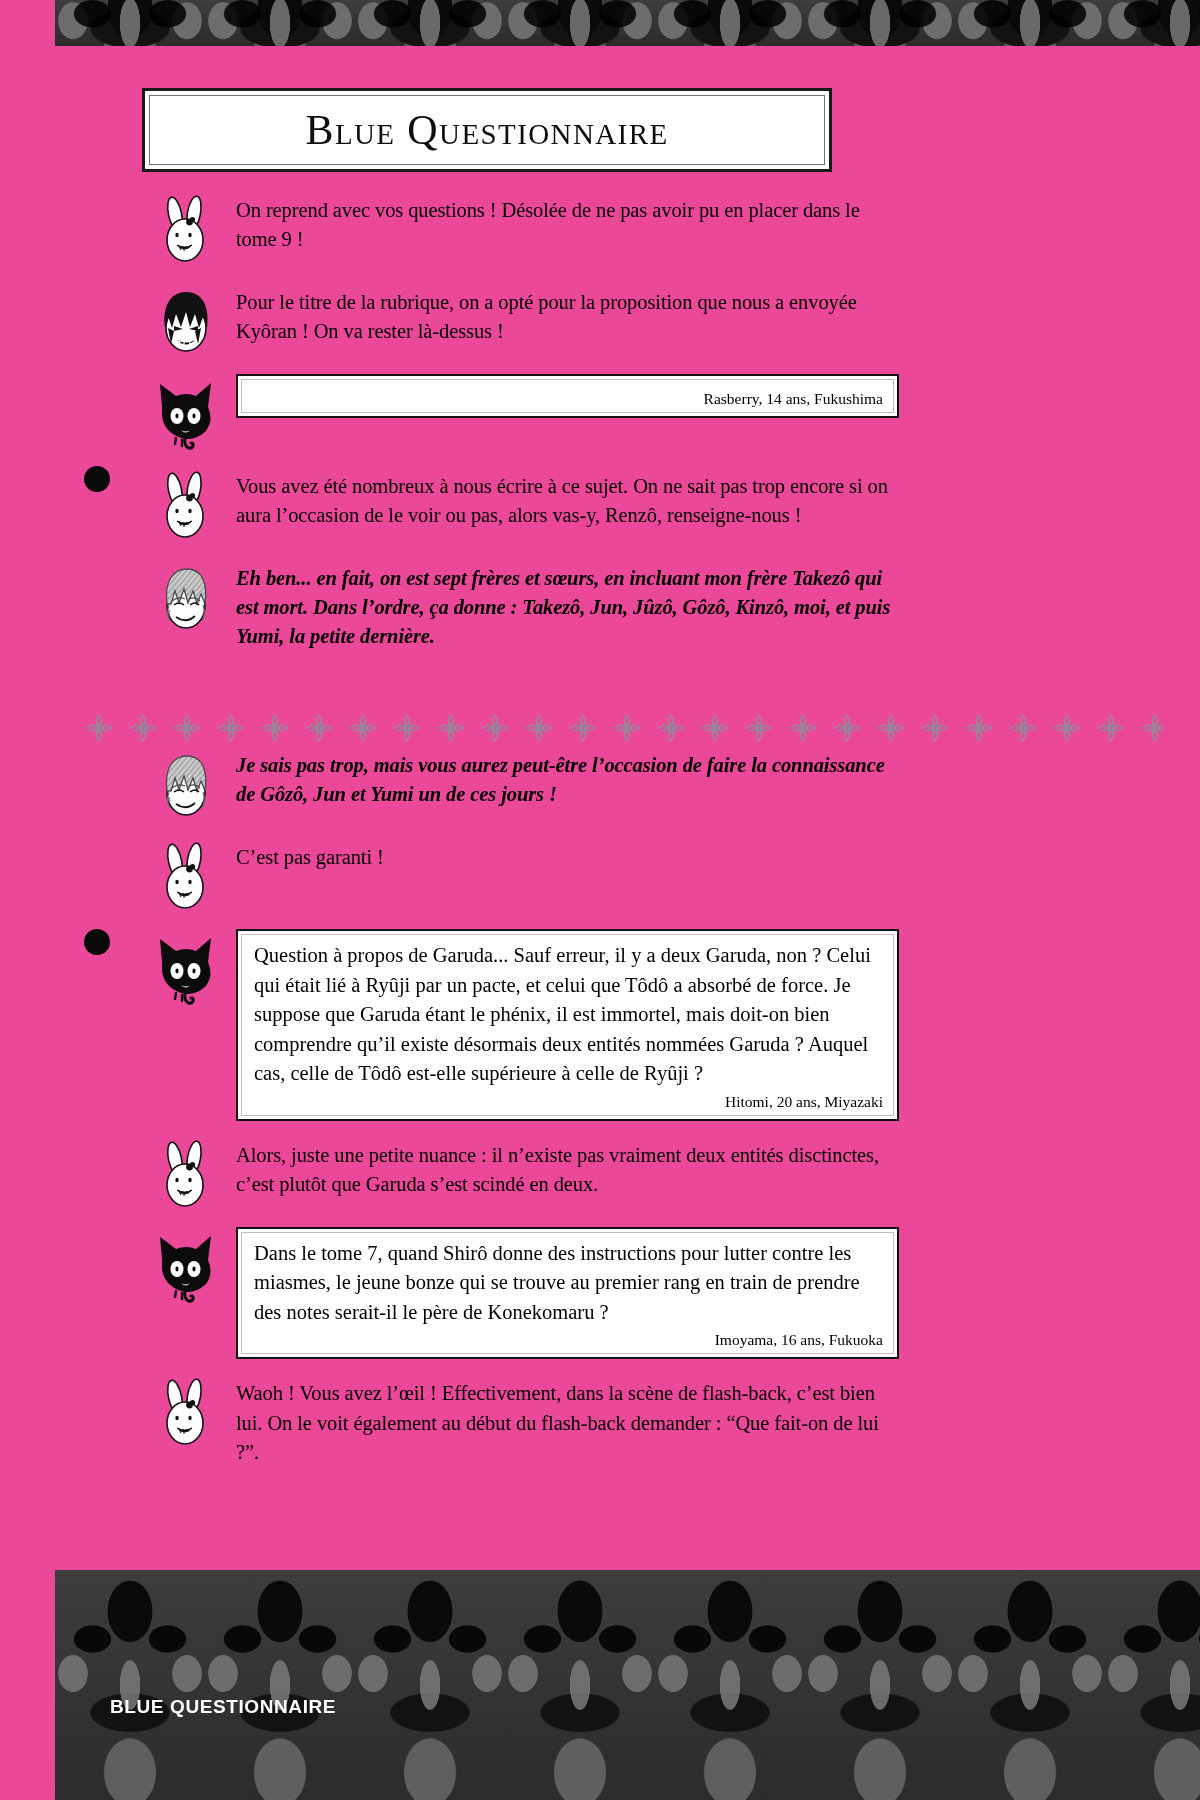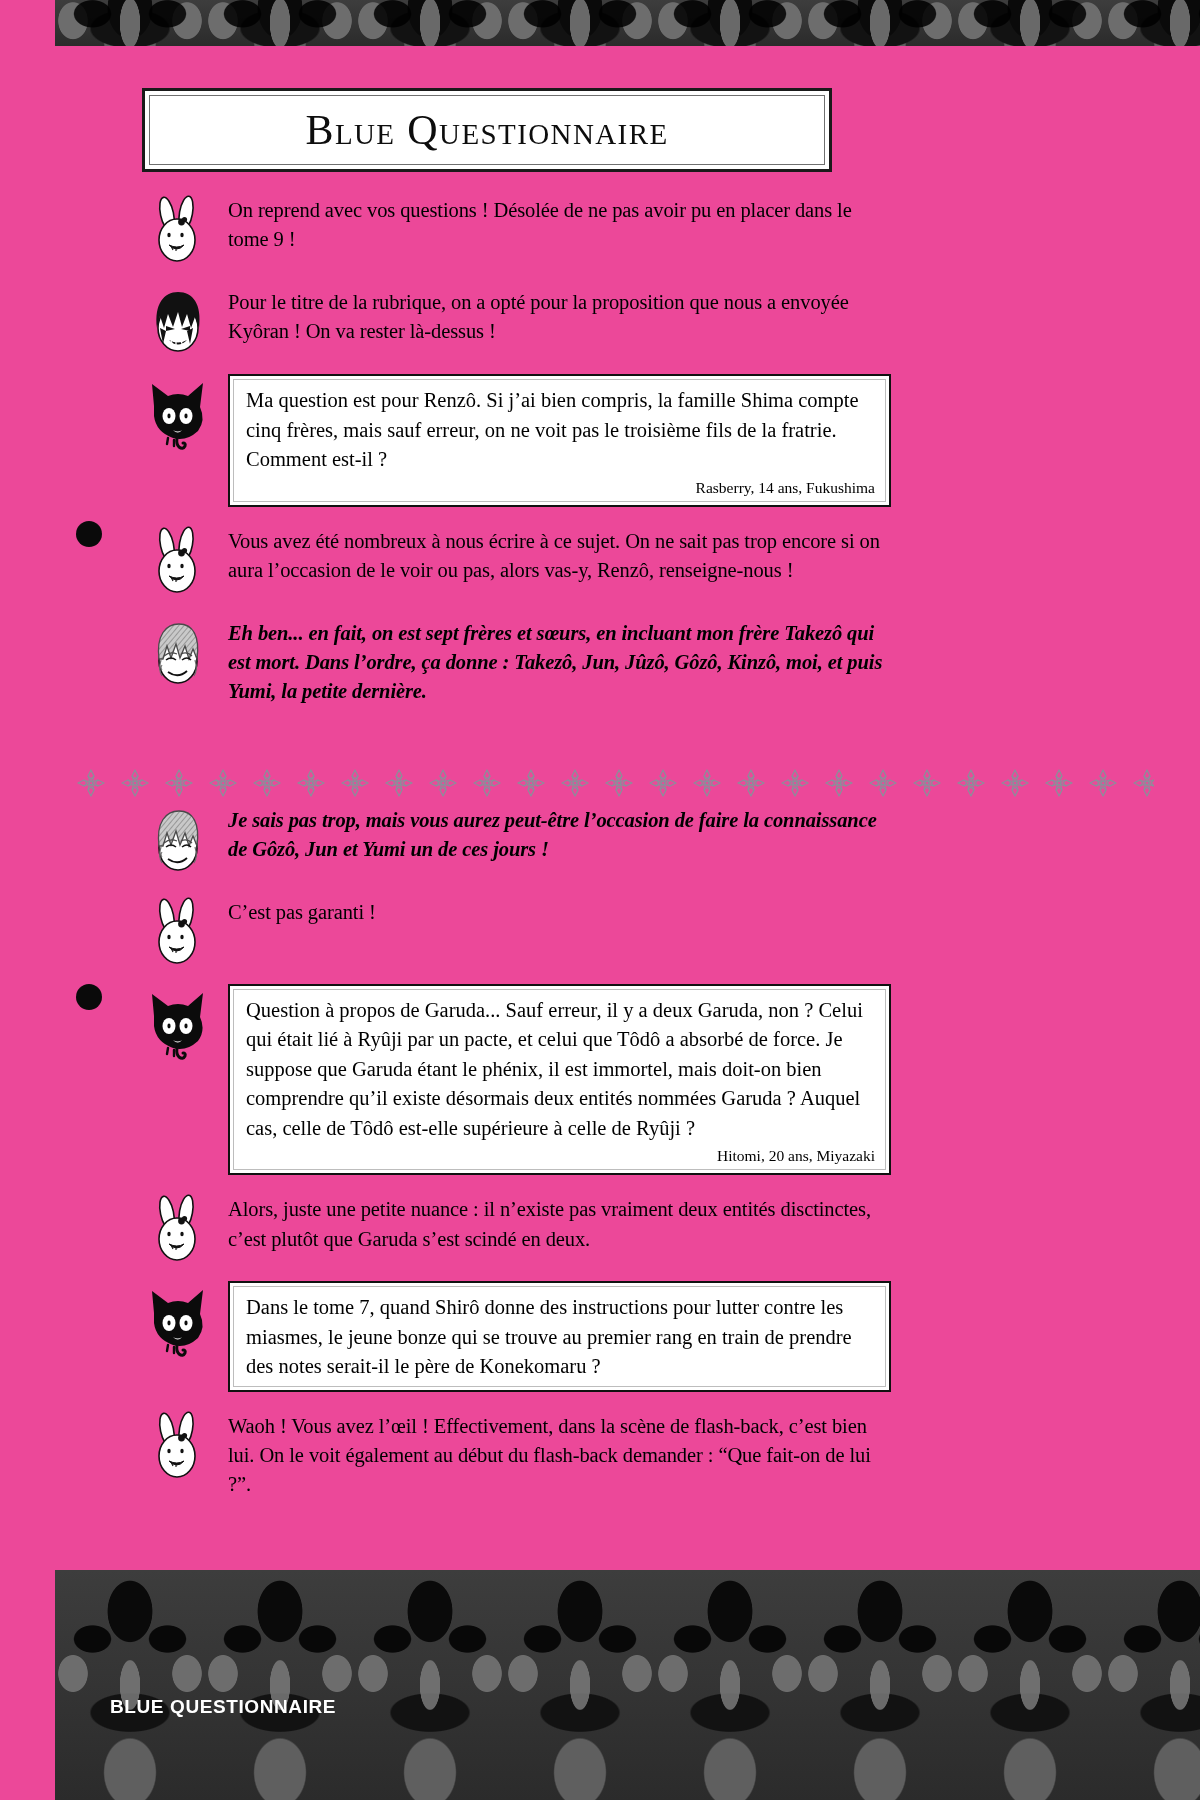--- a/index.html
+++ b/index.html
@@ -88,21 +88,21 @@
     font-variant: small-caps;
     font-size: 42px;
     letter-spacing: 1.4px;
     color: #0d0d0d;
     white-space: nowrap;
   }
 
   
   .content {
     position: absolute;
-    left: 4px;
+    left: 12px;
     top: 190px;
     width: 972px;
   }
 
   .row {
     position: relative;
     display: flex;
     align-items: flex-start;
     padding-left: 136px;
     padding-right: 85px;
@@ -244,21 +244,20 @@
       <ellipse cx="46" cy="40" rx="6.5" ry="8" fill="#fff"></ellipse>
       <ellipse cx="29" cy="40" rx="1.6" ry="2.4" fill="#0b0b0b"></ellipse>
       <ellipse cx="46" cy="40" rx="1.6" ry="2.4" fill="#0b0b0b"></ellipse>
       <path d="M33 54 q5 5 9 0 q-4 3 -9 0z" fill="#fff"></path>
       <path d="M37 62 q-1 6 2 9 q4 3 6 -1 q1 -3 -2 -3" fill="none" stroke="#0b0b0b" stroke-width="3" stroke-linecap="round"></path>
       <path d="M28 62 l-1 6 M34 64 l0 6" stroke="#0b0b0b" stroke-width="2.4" stroke-linecap="round"></path>
     </svg>
         </div>
       <div class="qbox">
         <div class="qbox-inner-rule"></div>
-        <p>Ma question est pour Renzô. Si j’ai bien compris, la famille Shima compte cinq frères, mais sauf erreur, on ne voit pas le troisième fils de la fratrie. Comment est-il ?</p>
         <div class="attribution">Rasberry, 14 ans, Fukushima</div>
       </div>
     </div>
       <div class="row">
     <div class="margin-dot"></div>
         <div class="avatar">
           <svg viewBox="0 0 76 76">
       <g fill="#fff" stroke="#111" stroke-width="1.6">
         <ellipse cx="27" cy="22" rx="6.5" ry="17" transform="rotate(-12 27 22)"></ellipse>
         <ellipse cx="46" cy="21" rx="6.5" ry="17" transform="rotate(10 46 21)"></ellipse>
@@ -669,20 +668,21 @@
       <ellipse cx="29" cy="40" rx="1.6" ry="2.4" fill="#0b0b0b"></ellipse>
       <ellipse cx="46" cy="40" rx="1.6" ry="2.4" fill="#0b0b0b"></ellipse>
       <path d="M33 54 q5 5 9 0 q-4 3 -9 0z" fill="#fff"></path>
       <path d="M37 62 q-1 6 2 9 q4 3 6 -1 q1 -3 -2 -3" fill="none" stroke="#0b0b0b" stroke-width="3" stroke-linecap="round"></path>
       <path d="M28 62 l-1 6 M34 64 l0 6" stroke="#0b0b0b" stroke-width="2.4" stroke-linecap="round"></path>
     </svg>
         </div>
       <div class="qbox">
         <div class="qbox-inner-rule"></div>
         <p>Dans le tome 7, quand Shirô donne des instructions pour lutter contre les miasmes, le jeune bonze qui se trouve au premier rang en train de prendre des notes serait-il le père de Konekomaru ?</p>
+        <div class="attribution">Imoyama, 16 ans, Fukuoka</div>
       </div>
     </div>
       <div class="row">
     <div class="avatar">
           <svg viewBox="0 0 76 76">
       <g fill="#fff" stroke="#111" stroke-width="1.6">
         <ellipse cx="27" cy="22" rx="6.5" ry="17" transform="rotate(-12 27 22)"></ellipse>
         <ellipse cx="46" cy="21" rx="6.5" ry="17" transform="rotate(10 46 21)"></ellipse>
         <ellipse cx="37" cy="48" rx="18" ry="21"></ellipse>
       </g>

